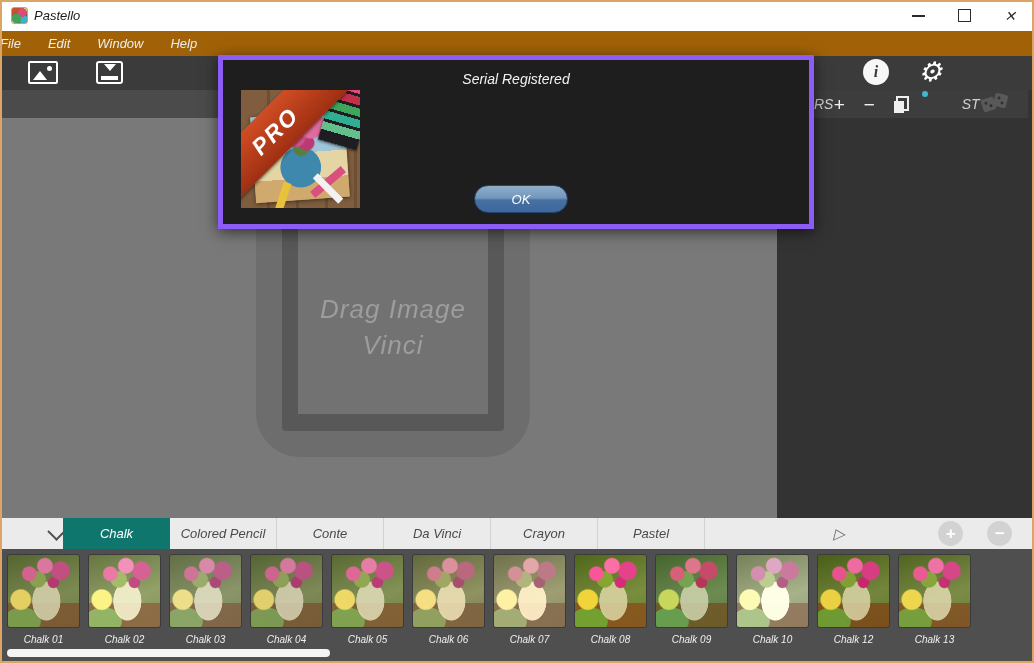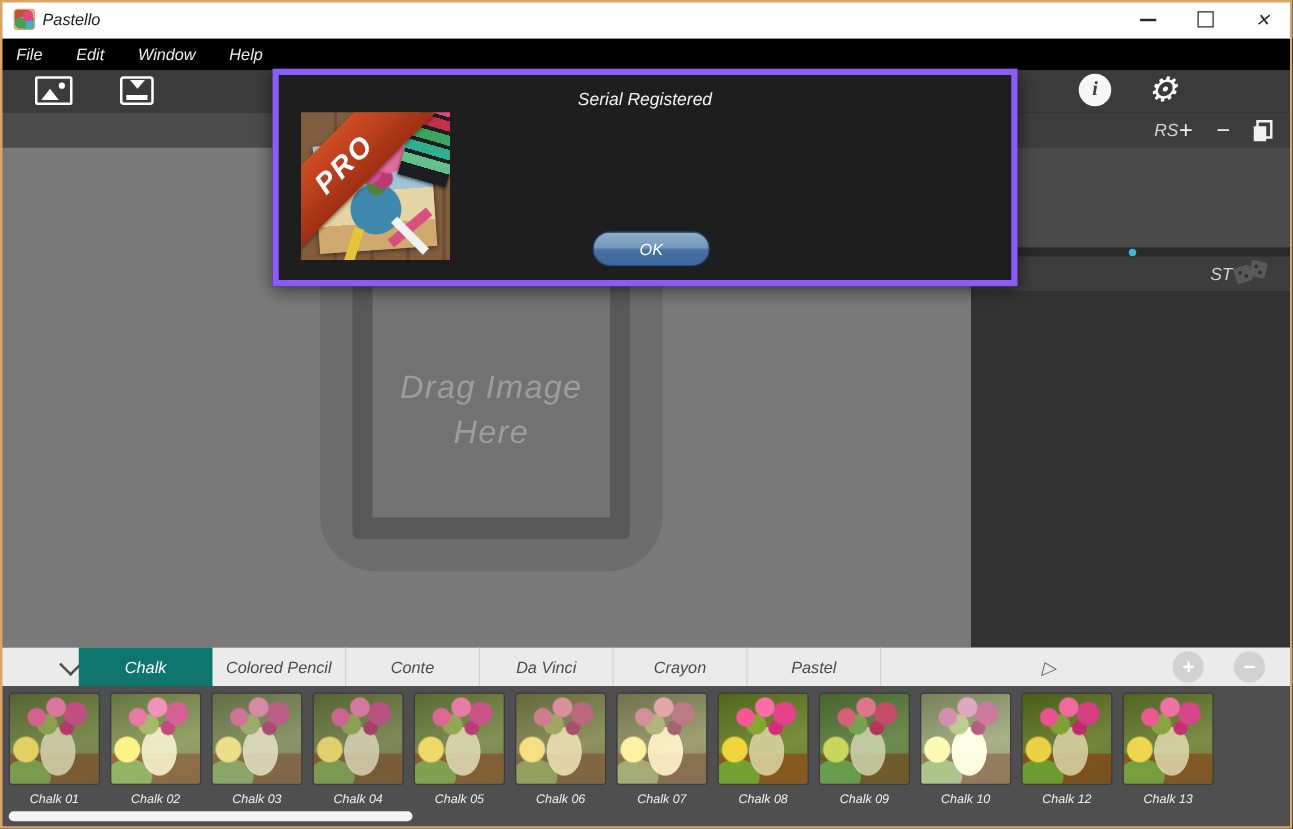--- a/index.html
+++ b/index.html
@@ -15,21 +15,21 @@
       radial-gradient(circle at 30% 70%,#48a05c 0 30%,transparent 32%),
       radial-gradient(circle at 75% 75%,#3fb0c9 0 26%,transparent 28%),
       linear-gradient(135deg,#c4512f 0 40%,#e6c87c 40% 70%,#7a5a3a 70%);
     border:1px solid #caa36a;box-sizing:border-box;}
   .app-title{left:34px;top:0;height:31px;line-height:31px;font-size:13px;color:#1c1c1c;}
   .win-btn{top:0;width:42px;height:31px;display:flex;align-items:center;justify-content:center;color:#2b2b2b;font-size:14px;}
   .win-min{left:897px;} .win-max{left:943px;} .win-close{left:989px;}
   .max-box{width:11px;height:11px;border:1px solid #2b2b2b;}
   .min-line{width:13px;height:0;border-top:2px solid #2b2b2b;}
 
-  .menubar{left:0;top:31px;width:1034px;height:25px;background:#000000;display:flex;align-items:center;padding-left:13px;box-sizing:border-box;gap:27px;}
+  .menubar{left:0;top:31px;width:1034px;height:25px;background:#a16207;display:flex;align-items:center;padding-left:0;box-sizing:border-box;gap:27px;}
   .menu-item{color:#ededed;font-size:13px;}
 
   .toolbar{left:0;top:56px;width:1034px;height:34px;background:#3b3b3b;}
   .img-ic{left:28px;top:61px;width:30px;height:23px;border:2px solid #fff;border-radius:2px;box-sizing:border-box;}
   .img-ic::before{content:"";position:absolute;right:4px;top:3px;width:5px;height:5px;border-radius:50%;background:#fff;}
   .img-ic::after{content:"";position:absolute;left:3px;bottom:2px;width:0;height:0;border-left:7px solid transparent;border-right:7px solid transparent;border-bottom:9px solid #fff;}
   .save-ic{left:96px;top:61px;width:27px;height:23px;border:2px solid #fff;border-radius:3px;box-sizing:border-box;}
   .save-ic::before{content:"";position:absolute;left:50%;top:1px;transform:translateX(-50%);width:0;height:0;border:6px solid transparent;border-top:7px solid #fff;border-bottom:0;}
   .save-ic::after{content:"";position:absolute;left:3px;right:3px;bottom:2px;height:4px;background:#fff;}
   .info-ic{left:863px;top:59px;width:26px;height:26px;border-radius:50%;background:#f7f7f7;display:flex;align-items:center;justify-content:center;
@@ -37,21 +37,21 @@
   .gear-ic{left:913px;top:55px;width:34px;height:34px;display:flex;align-items:center;justify-content:center;color:#fff;font-size:27px;}
 
   
   .subbar{left:0;top:90px;width:777px;height:28px;background:#4b4b4b;}
   .canvas{left:0;top:118px;width:777px;height:400px;background:#797979;overflow:hidden;}
   .drop-outer{left:256px;top:32px;width:274px;height:307px;background:#6d6d6d;border-radius:44px;}
   .drop-frame{left:282px;top:12px;width:222px;height:301px;background:#585858;border-radius:4px;}
   .drop-inner{left:298px;top:2px;width:190px;height:294px;background:#727272;}
   .drop-text{left:288px;top:173px;width:210px;text-align:center;font-size:26px;line-height:36px;color:#9d9d9d;letter-spacing:1px;}
 
-  .right-panel{left:777px;top:90px;width:257px;height:428px;background:#333333;display:flex;flex-direction:column;text-align:right;}
+  .right-panel{left:777px;top:90px;width:257px;height:428px;background:#333333;display:flex;flex-direction:row;}
   .panel-head{height:28px;background:#3d3d3d;display:flex;align-items:center;padding:0 16px 0 37px;box-sizing:border-box;}
   .panel-label{color:#d2d2d2;font-size:14px;flex:1;}
   .head-icons{display:flex;align-items:center;gap:19px;}
   .glyph-btn{color:#f0f0f0;font-size:19px;line-height:19px;}
   .copy-ic{width:15px;height:17px;position:relative;}
   .copy-ic::before{content:"";position:absolute;right:0;top:0;width:9px;height:11px;border:2px solid #f0f0f0;background:#3d3d3d;}
   .copy-ic::after{content:"";position:absolute;left:0;bottom:0;width:10px;height:12px;background:#f0f0f0;}
   .layers-list{height:80px;background:#4a4a4a;}
   .panel-divider{height:7px;background:#292929;position:relative;}
   .divider-dot{position:absolute;left:50%;top:50%;transform:translate(-50%,-50%);width:6px;height:6px;border-radius:50%;background:#3fb9d3;}
@@ -163,21 +163,21 @@
 <div class="abs img-ic"></div>
 <div class="abs save-ic"></div>
 <div class="abs info-ic">i</div>
 <div class="abs gear-ic">⚙</div>
 
 <div class="abs subbar"></div>
 <div class="abs canvas">
   <div class="abs drop-outer"></div>
   <div class="abs drop-frame"></div>
   <div class="abs drop-inner"></div>
-  <div class="abs drop-text">Drag Image Here</div>
+  <div class="abs drop-text">Drag Image Vinci</div>
 </div>
 
 <div class="abs right-panel">
   <div class="panel-head">
     <span class="panel-label">RS</span>
     <span class="head-icons">
       <span class="glyph-btn">+</span>
       <span class="glyph-btn">−</span>
       <span class="copy-ic"></span>
     </span>

